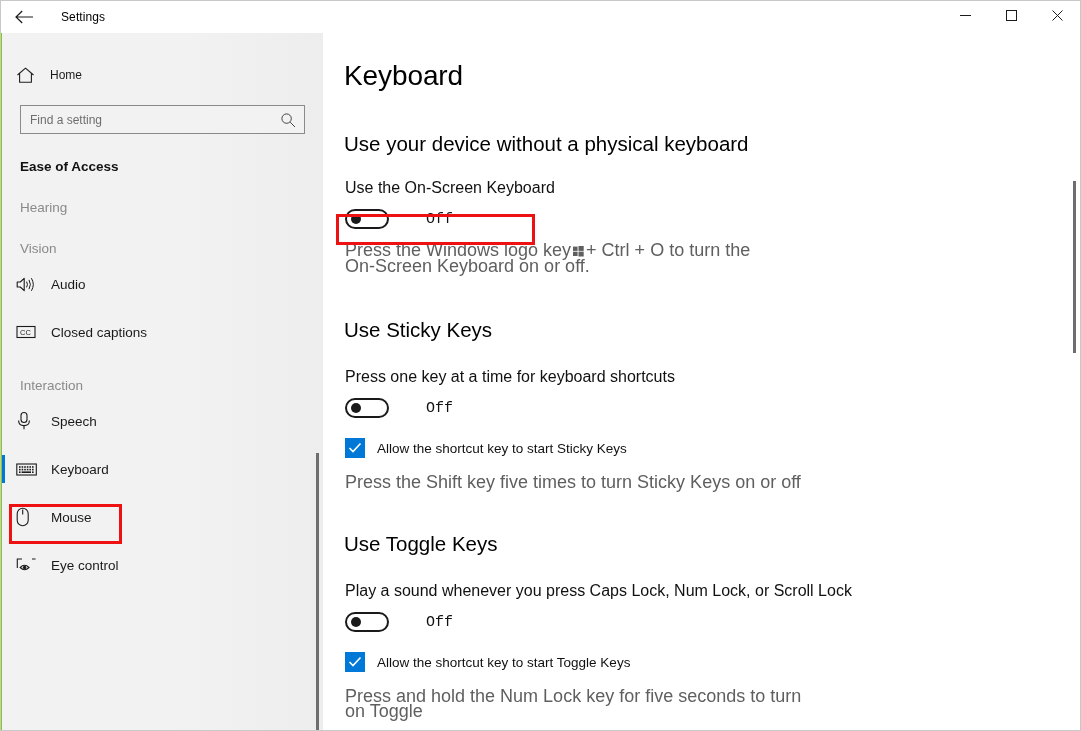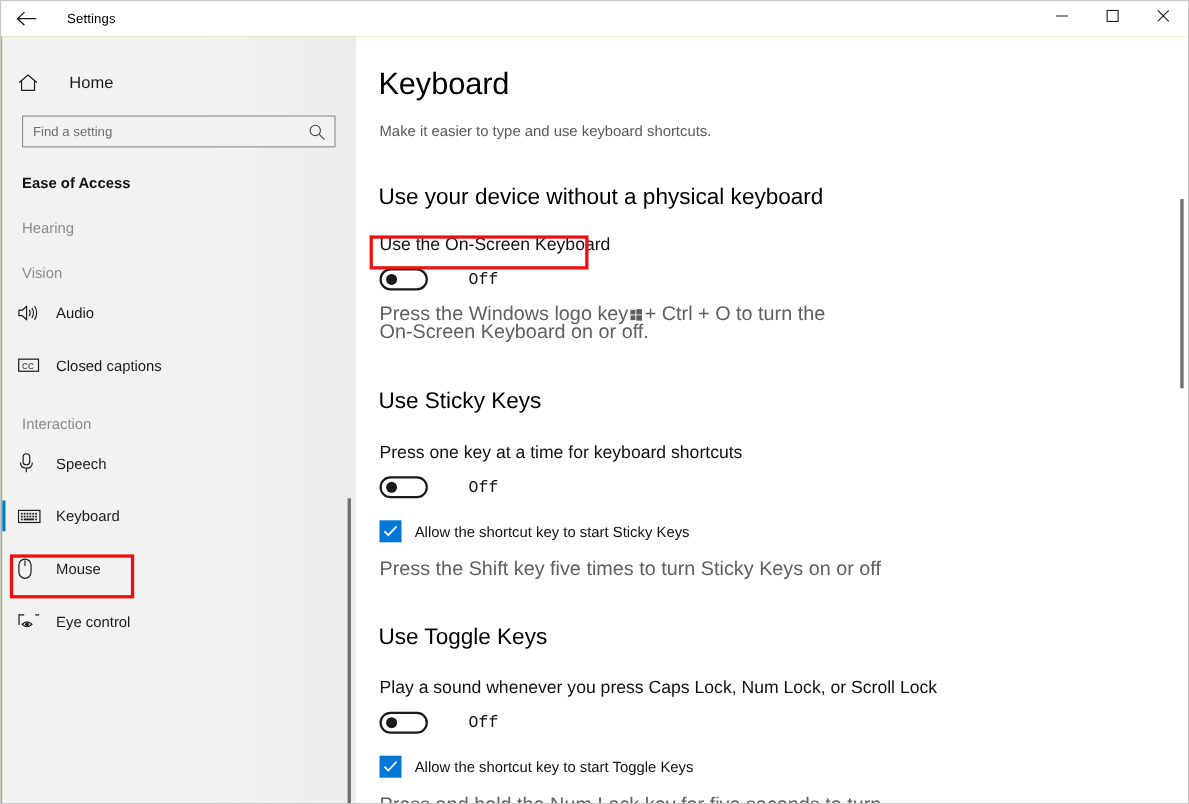--- a/index.html
+++ b/index.html
@@ -52,21 +52,21 @@
     background: linear-gradient(to right, #f2f2f2 0%, #f2f2f2 55%, #ededed 100%);
     overflow: hidden;
   }
   .home-row {
     display: flex; align-items: center;
     height: 40px;
     padding-left: 14px;
     margin-top: 22px;
   }
   .home-row .ic { width: 30px; display: flex; align-items: center; color: #202020; }
-  .home-row .lbl { font-size: 15px; color: #1a1a1a; margin-left: 17px; }
+  .home-row .lbl { font-size: 12px; color: #1a1a1a; margin-left: 4px; }
 
   .searchbox {
     position: relative;
     margin: 10px 18px 0 18px;
     height: 29px;
     background: #f2f2f2;
     border: 1px solid #8a8a8a;
     display: flex; align-items: center;
   }
   .searchbox input {
@@ -366,21 +366,20 @@
     </div>
 
     <div class="hl-box" style="left:7px; top:471px; width:113px; height:40px;"></div>
 
     <div class="sb-scroll"></div>
   </div>
 
   <div class="main">
 
     <h1 class="page-title">Keyboard</h1>
-    <div class="page-sub">Make it easier to type and use keyboard shortcuts.</div>
 
     <h2 class="h2">Use your device without a physical keyboard</h2>
     <div class="setting-label" style="margin-top:23px;">Use the On-Screen Keyboard</div>
     <div class="toggle-row">
       <div class="switch">
           <div class="knob"></div>
         </div>
       <span class="toggle-state">Off</span>
     </div>
     <div class="sub-note"><span>Press the Windows logo key</span><span class="winkey"><svg width="11" height="11" viewBox="0 0 11 11">

